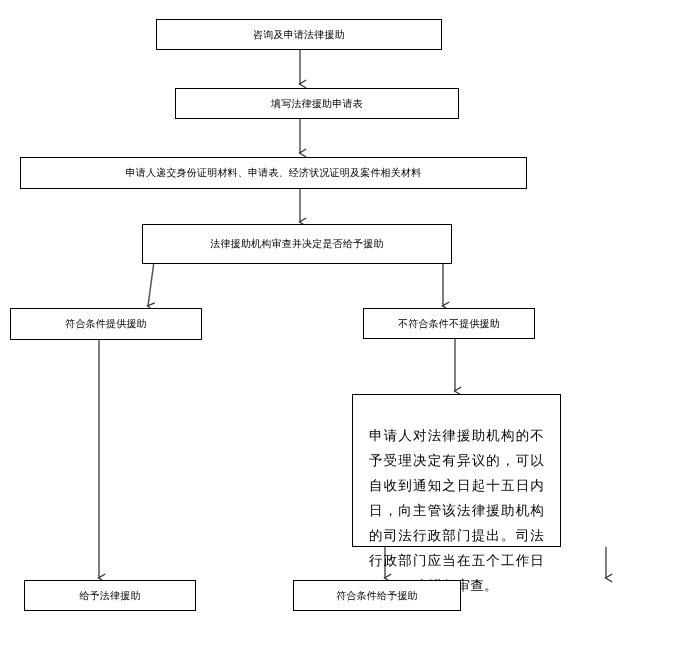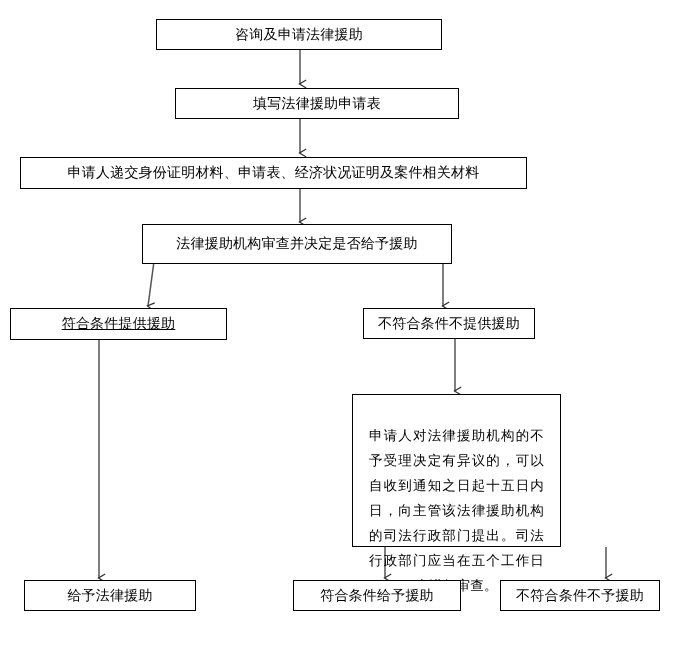--- a/index.html
+++ b/index.html
@@ -18,21 +18,21 @@
   .node {
     position: absolute;
     box-sizing: border-box;
     border: 1px solid #000000;
     background: #ffffff;
     display: flex;
     align-items: center;
     justify-content: center;
     text-align: center;
     color: #000000;
-    font-size: 14px;
+    font-size: 10px;
     line-height: 1.55;
     letter-spacing: 0.2px;
     padding: 2px 6px;
   }
   .node.multiline {
     display: block;
     text-align: justify;
     text-align-last: center;
     padding: 28px 16px 16px 16px;
     font-size: 13.5px;
@@ -81,37 +81,34 @@
   </div>
 
   <div class="node" style="left:20px; top:157px; width:507px; height:32px;text-align:right;">
     <span>申请人递交身份证明材料、申请表、经济状况证明及案件相关材料</span>
   </div>
 
   <div class="node" style="left:142px; top:224px; width:310px; height:40px;">
     <span>法律援助机构审查并决定是否给予援助</span>
   </div>
 
-  <div class="node" style="left:10px; top:308px; width:217px; height:32px;text-decoration:underline;">
+  <div class="node" style="left:10px; top:308px; width:192px; height:32px;">
     <span>符合条件提供援助</span>
   </div>
 
   <div class="node" style="left:363px; top:308px; width:172px; height:31px;">
     <span>不符合条件不提供援助</span>
   </div>
 
   <div class="node multiline" style="left:352px; top:394px; width:209px; height:153px;">
     <span>申请人对法律援助机构的不予受理决定有异议的，可以自收到通知之日起十五日内日，向主管该法律援助机构的司法行政部门提出。司法行政部门应当在五个工作日内进行审查。</span>
   </div>
 
   <div class="node" style="left:3px; top:580px; width:172px; height:31px;margin-left:21px;">
     <span>给予法律援助</span>
   </div>
 
   <div class="node" style="left:293px; top:580px; width:168px; height:31px;">
     <span>符合条件给予援助</span>
   </div>
 
-  <div class="node" style="left:500px; top:580px; width:160px; height:31px;">
-    <span>不符合条件不予援助</span>
-  </div>
 
 </div>
 
 </body></html>

